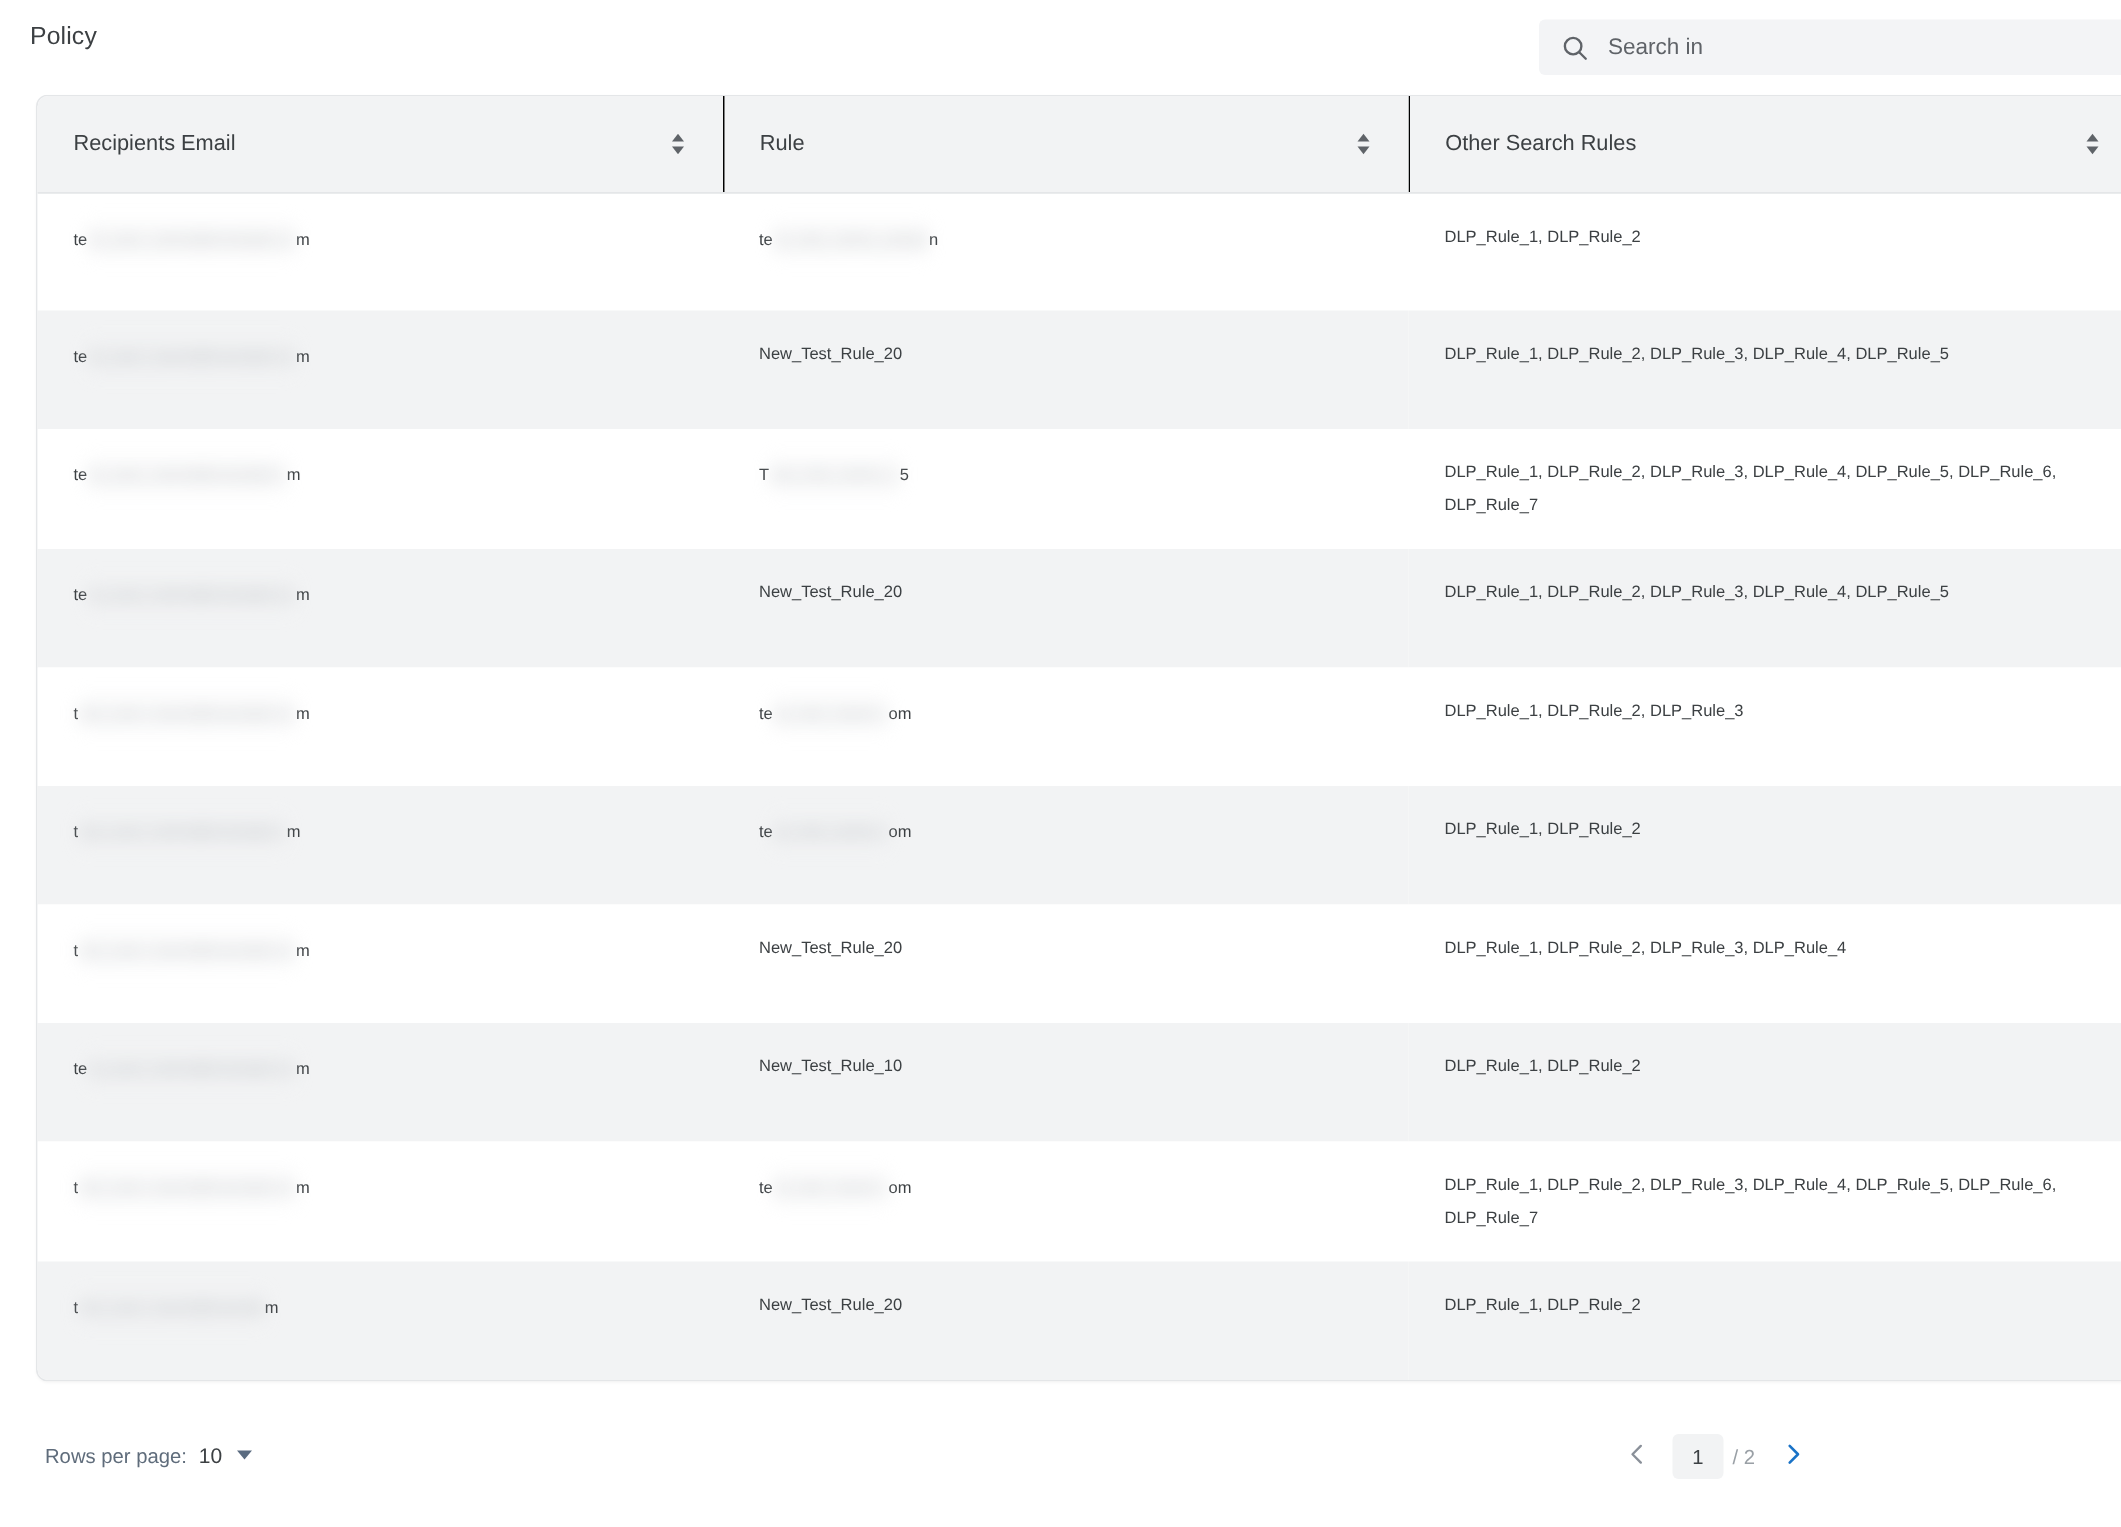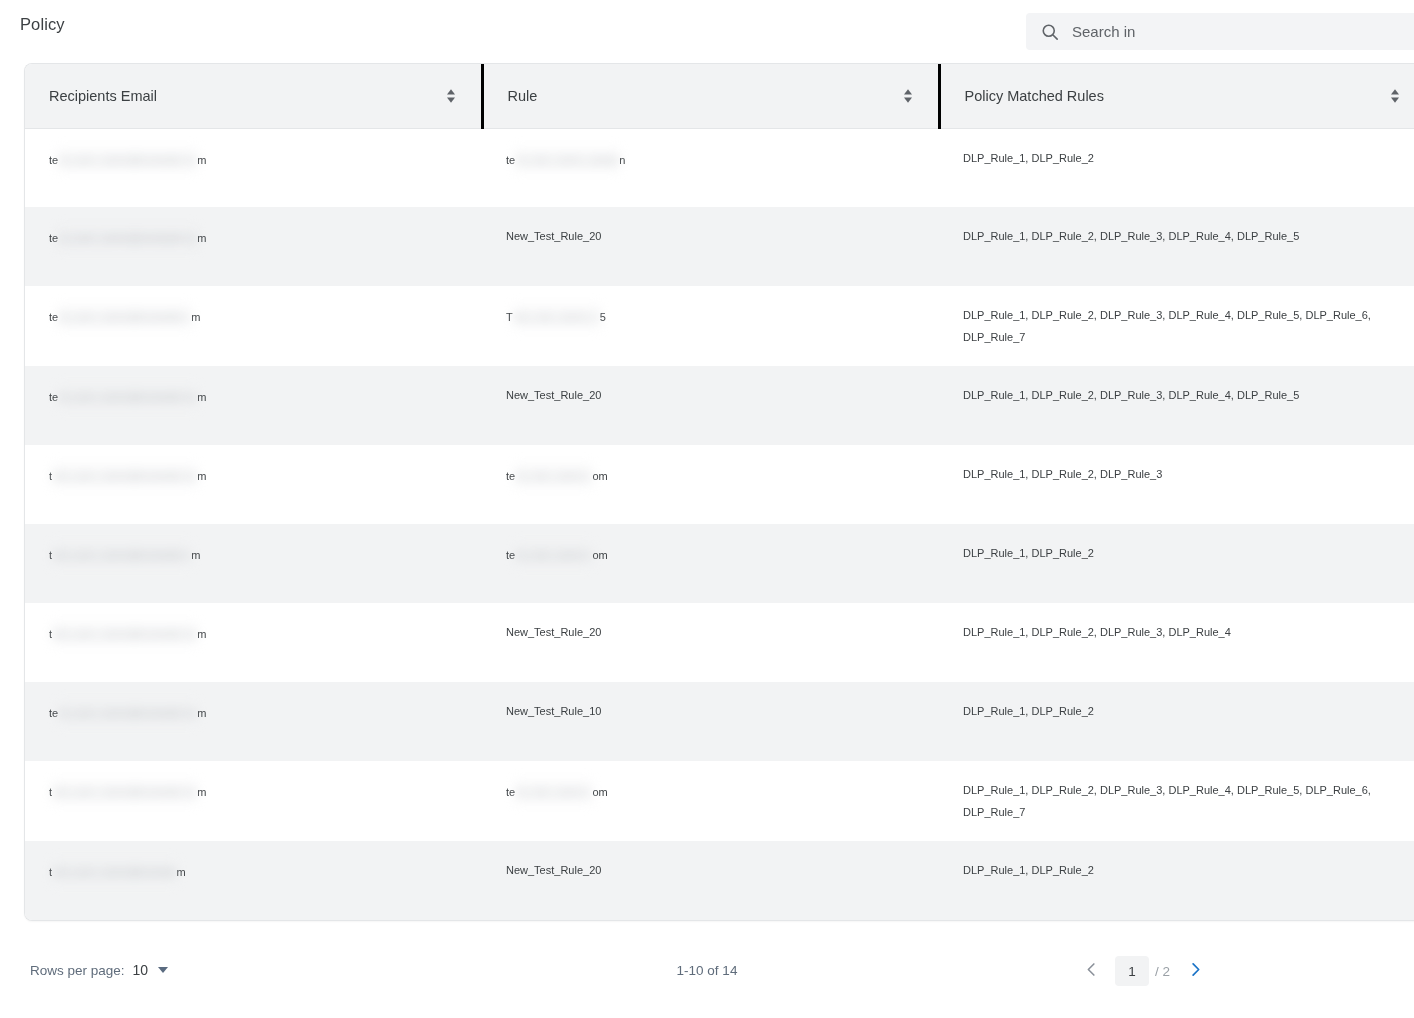--- a/index.html
+++ b/index.html
@@ -62,21 +62,21 @@
     height: 64px;
     padding: 0 24px;
     text-align: left;
     vertical-align: middle;
     font-weight: 400;
     font-size: 14.5px;
     color: #3c4043;
     border-bottom: 1px solid #e4e6e8;
     position: relative;
   }
-  thead th + th { border-left: 3px solid #000000; }
+  thead th + th { border-left: 1px solid #000000; }
 
   .th-inner { display: flex; align-items: flex-end; justify-content: space-between; }
   .th-label { white-space: nowrap; }
   .sort-icon { flex: 0 0 auto; width: 12px; height: 16px; margin-left: 8px; }
 
   col.c1 { width: 457px; }
   col.c2 { width: 457px; }
   col.c3 { width: 486px; }
 
   tbody td {
@@ -199,21 +199,21 @@
               <span class="sort-icon">
                 <svg viewBox="0 0 12 16" width="12" height="16">
                   <path d="M6 1.2 L10 6.4 L2 6.4 Z" fill="#5f6368"></path>
                   <path d="M6 14.8 L2 9.6 L10 9.6 Z" fill="#5f6368"></path>
                 </svg>
               </span>
             </div>
           </th>
           <th>
             <div class="th-inner">
-              <span class="th-label">Policy Matched Rules</span>
+              <span class="th-label">Other Search Rules</span>
               <span class="sort-icon">
                 <svg viewBox="0 0 12 16" width="12" height="16">
                   <path d="M6 1.2 L10 6.4 L2 6.4 Z" fill="#5f6368"></path>
                   <path d="M6 14.8 L2 9.6 L10 9.6 Z" fill="#5f6368"></path>
                 </svg>
               </span>
             </div>
           </th>
         </tr>
       </thead>
@@ -273,21 +273,20 @@
   </div>
 
   <div class="footer">
 
     <div class="rows-per-page">
       <span>Rows per page:</span>
       <span class="rpp-value">10</span>
       <span class="caret-down"></span>
     </div>
 
-    <div class="range-text">1-10 of 14</div>
 
     <div class="pager">
       <button class="pg-btn pg-prev">
         <span>
           <svg viewBox="0 0 24 24" width="19" height="19" fill="none" stroke-width="2" stroke-linecap="round" stroke-linejoin="round">
             <polyline points="15 5 8 12 15 19"></polyline>
           </svg>
         </span>
       </button>
       <div class="pg-current">1</div>

